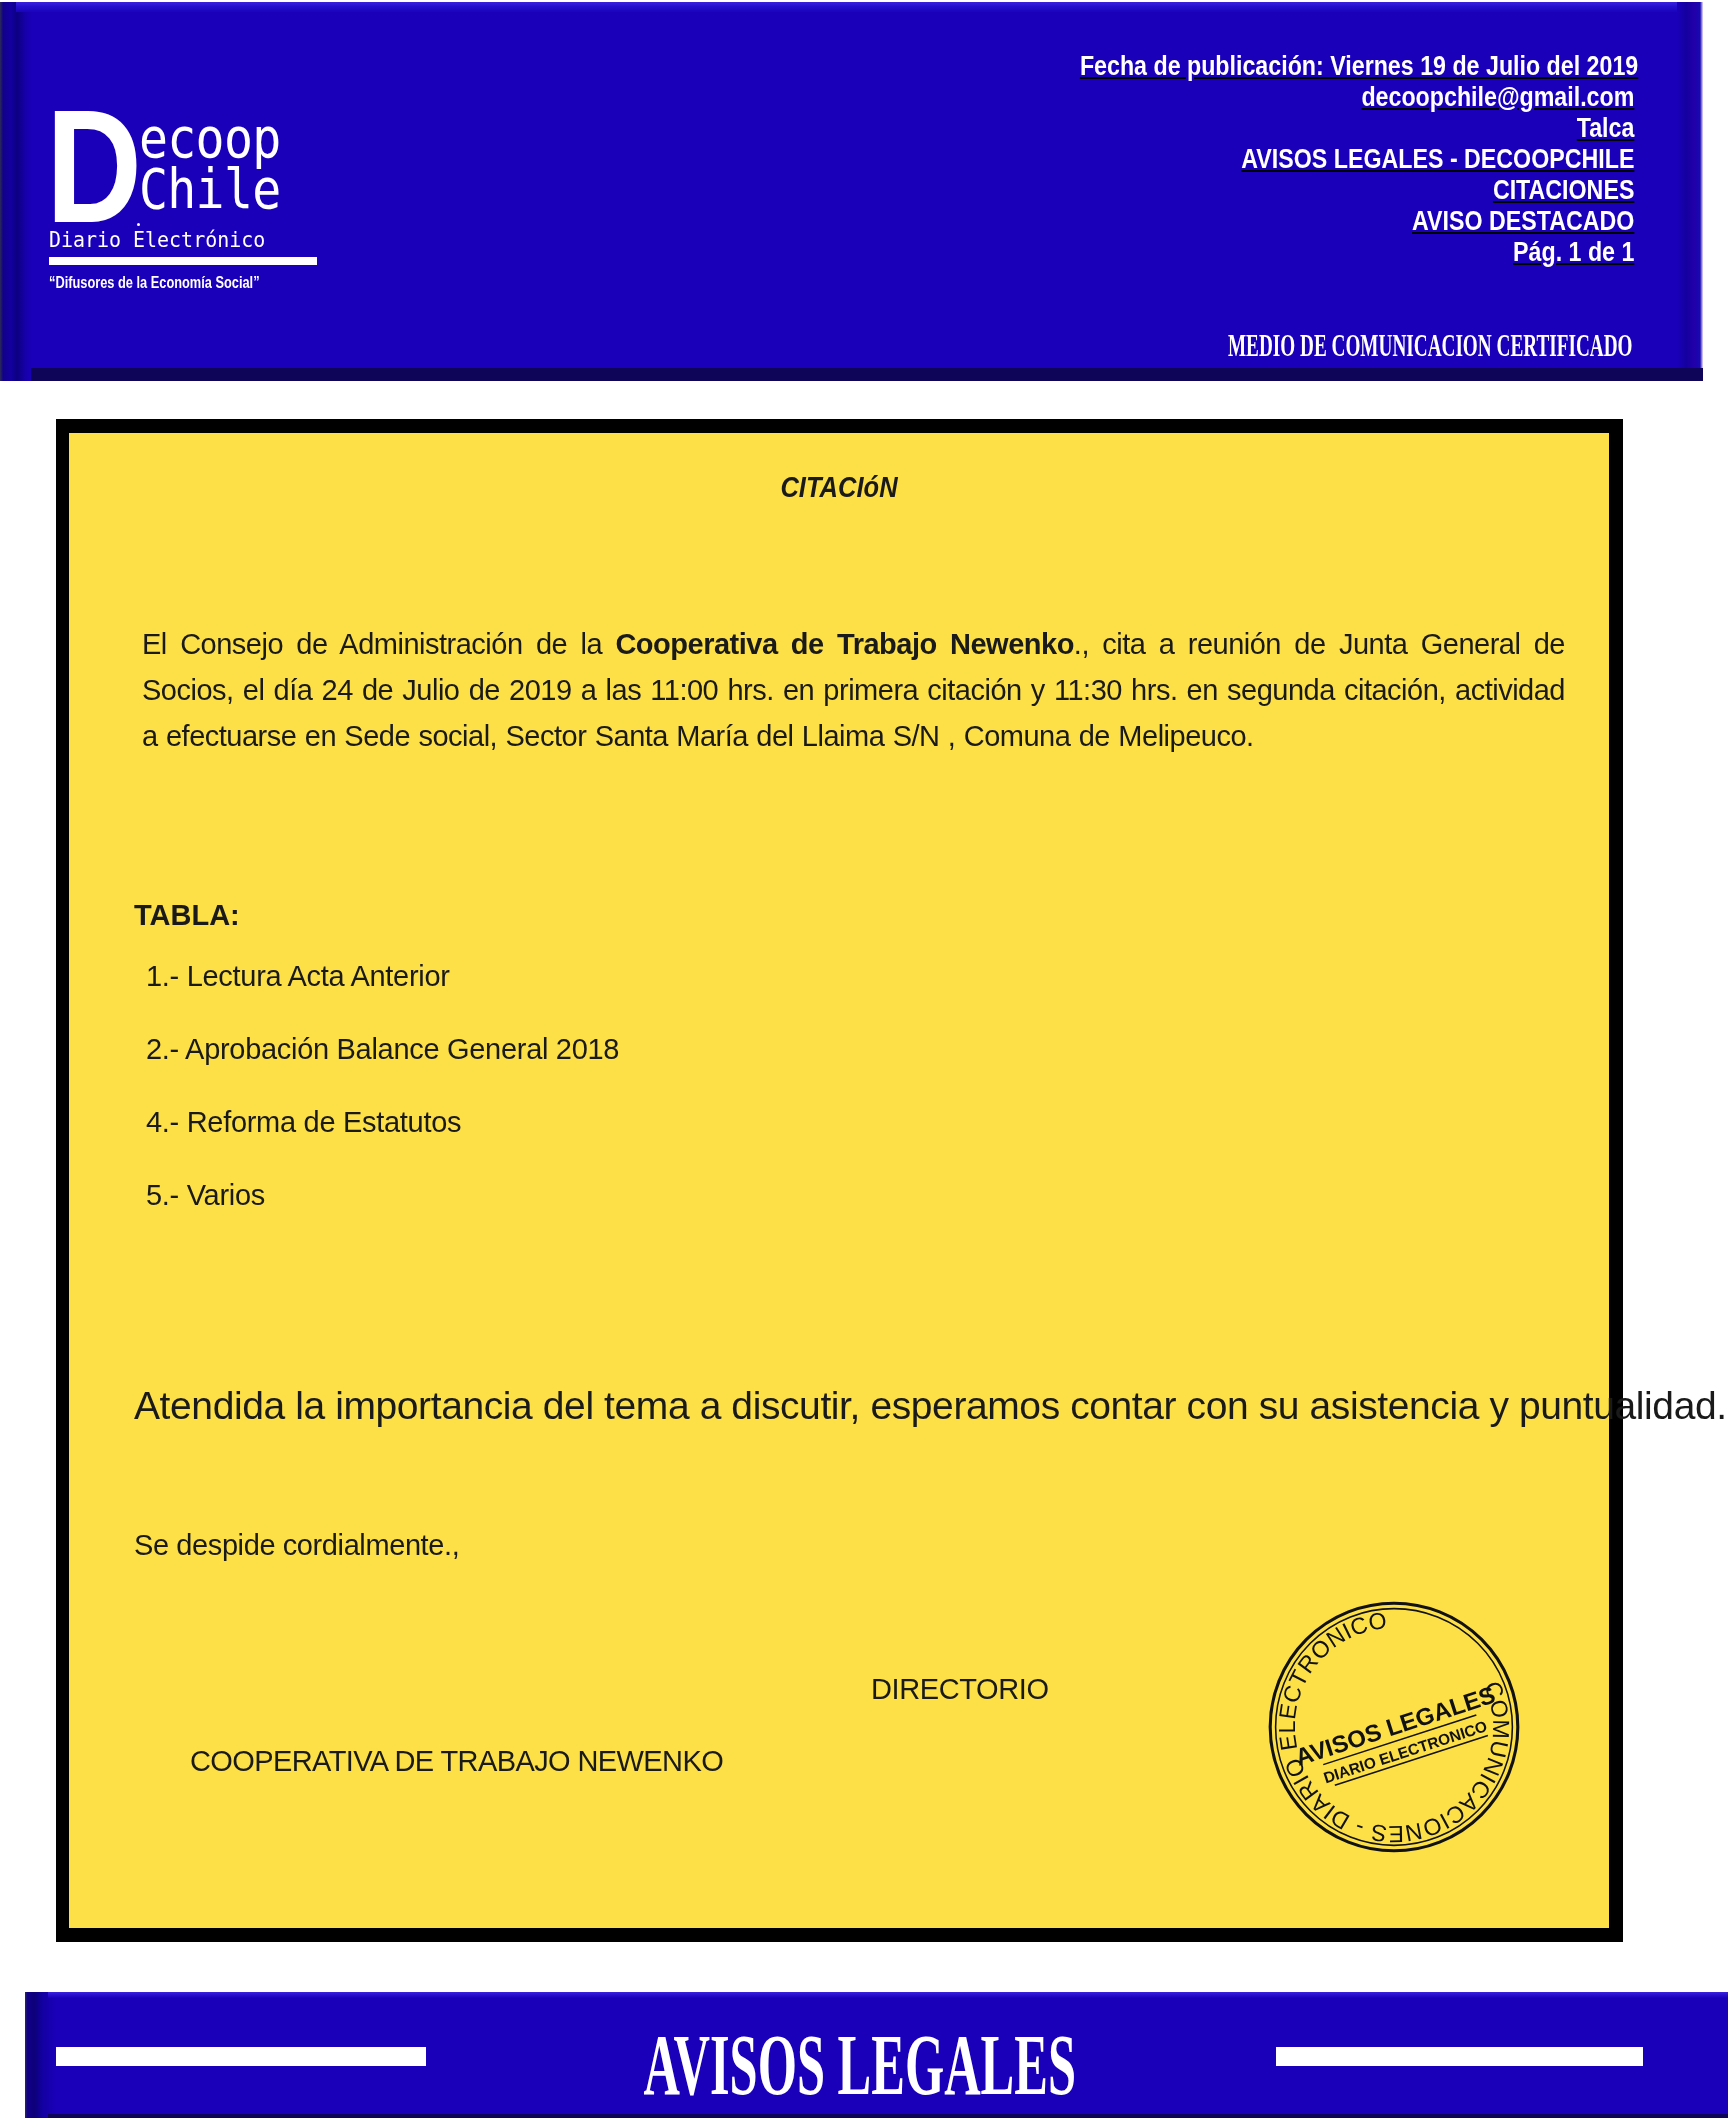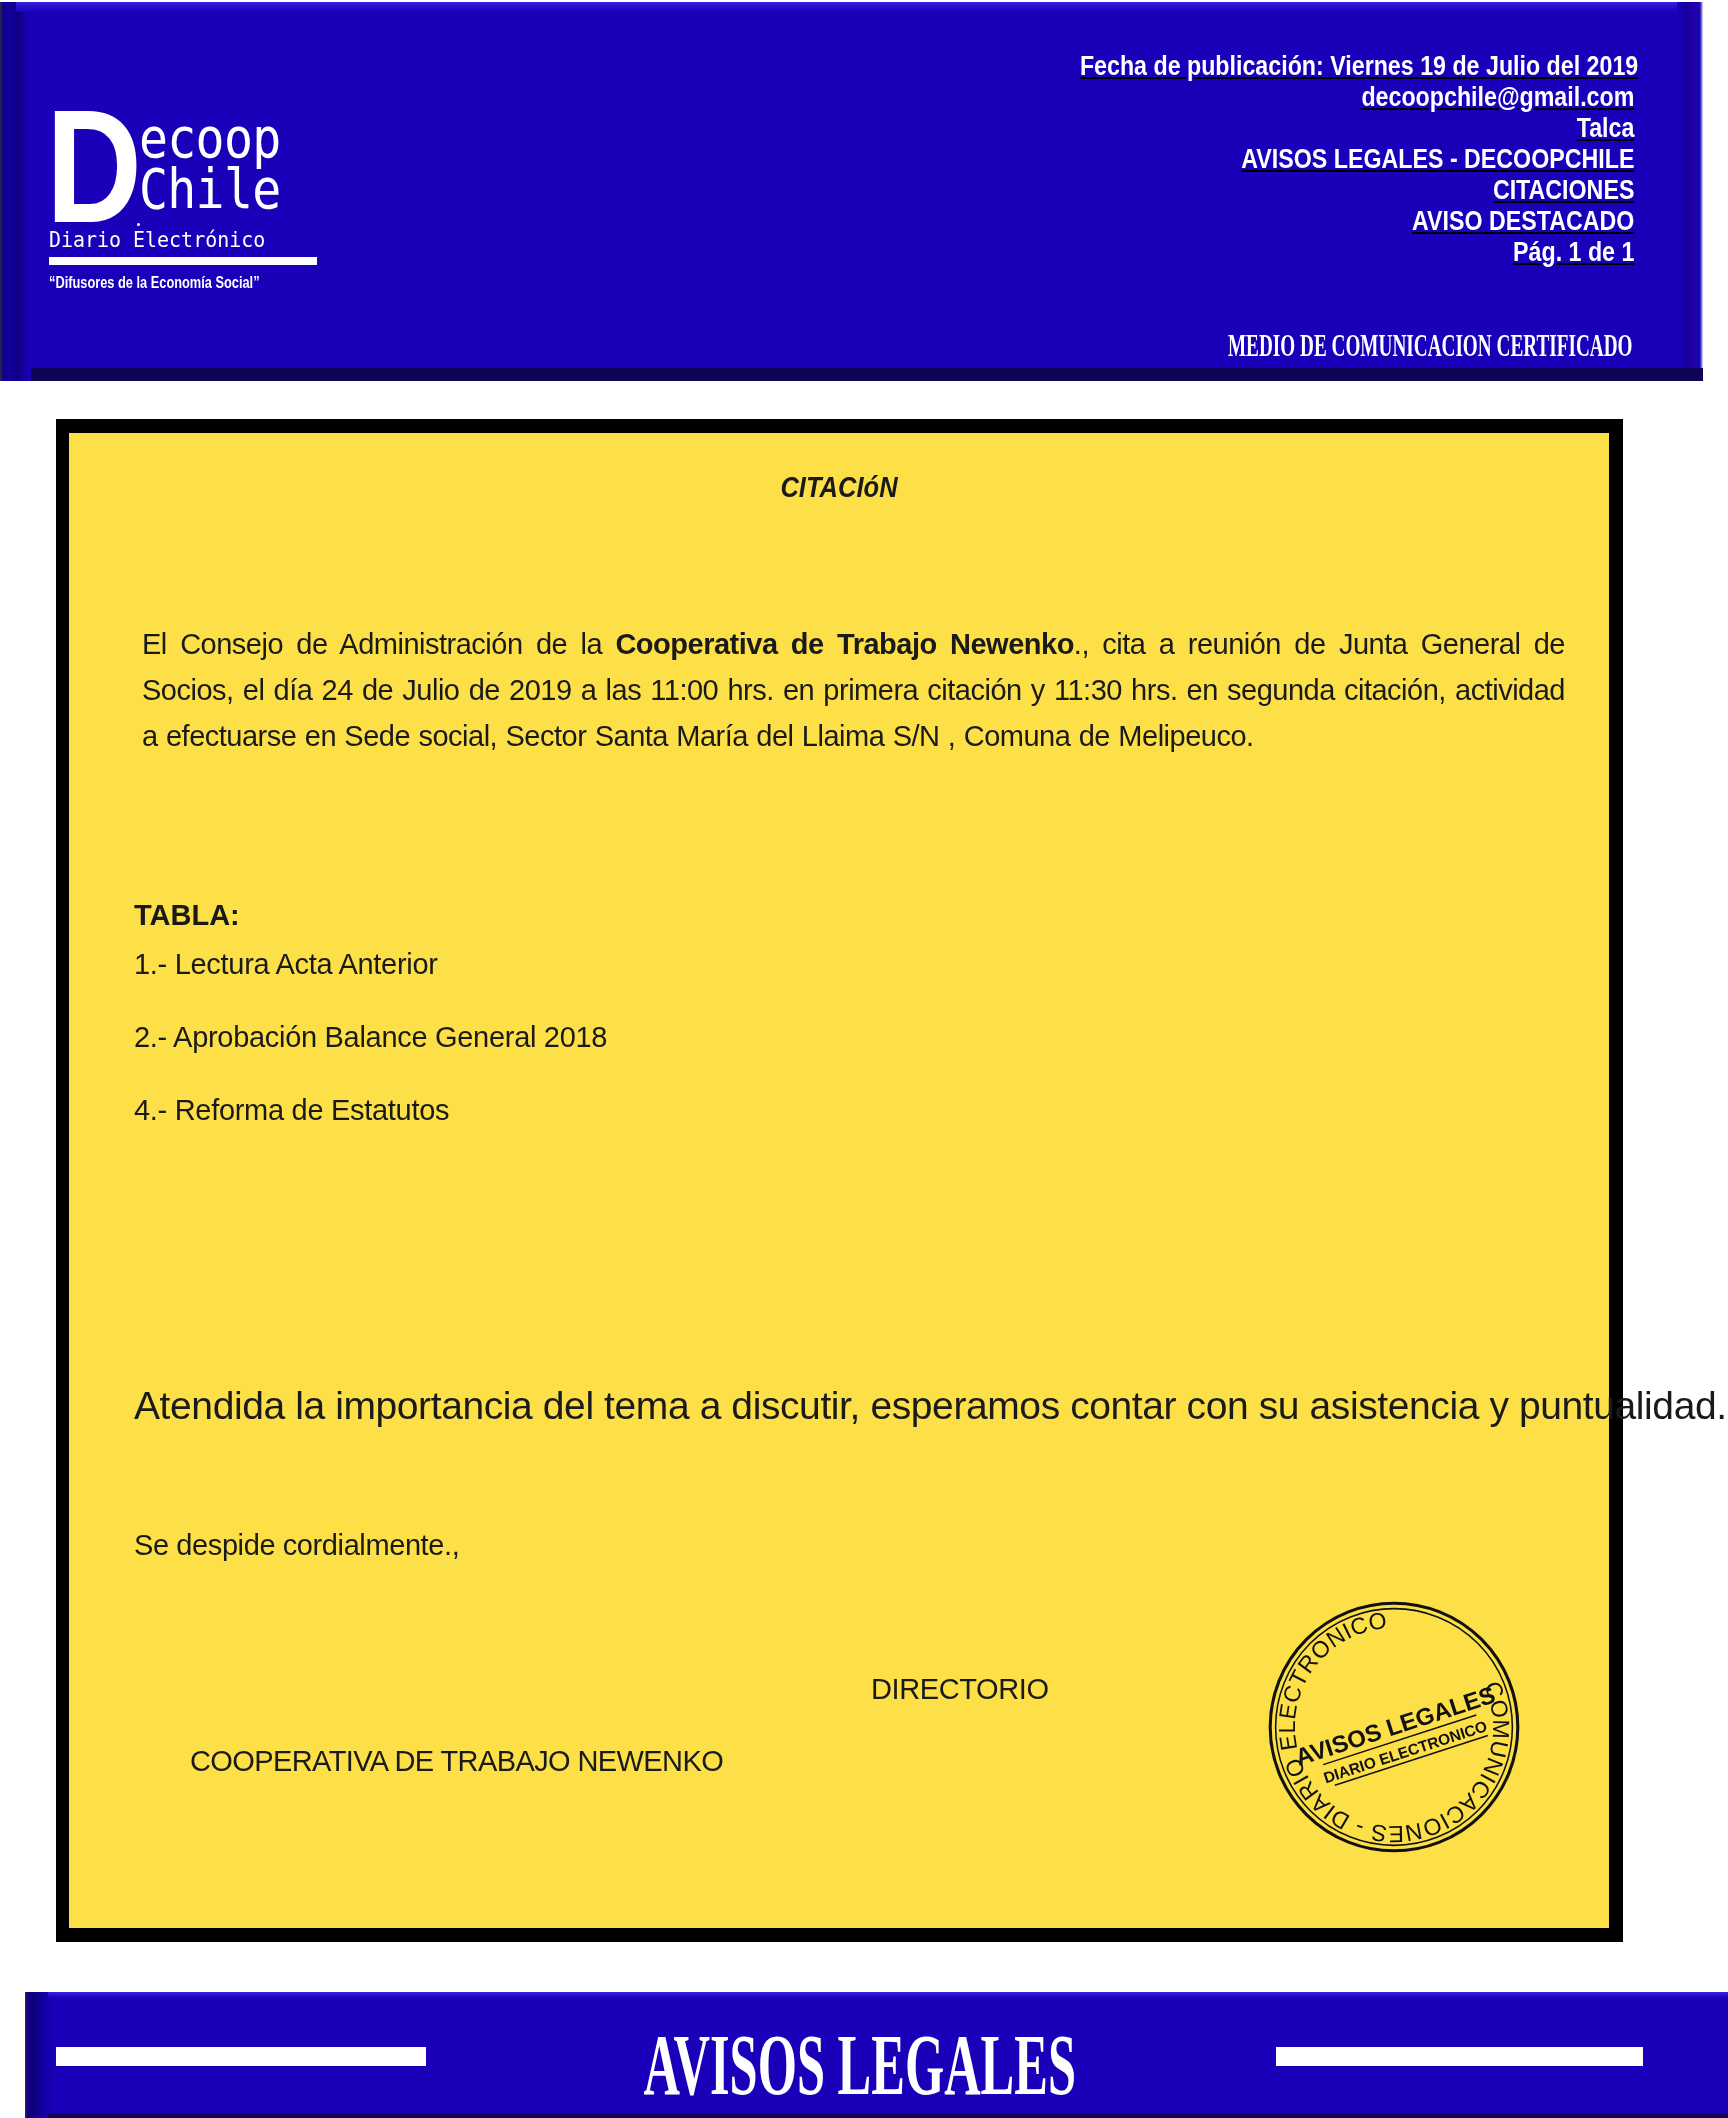--- a/index.html
+++ b/index.html
@@ -91,21 +91,21 @@
   }
   .intro {
     position: absolute; left: 65px; width: 1423px; top: 180px;
     font-size: 29px; line-height: 46px; text-align: justify;
     letter-spacing: -0.5px; word-spacing: 0.8px;
   }
   .intro b { font-weight: bold; }
   .tabla-heading {
     position: absolute; left: 65px; top: 468px; font-size: 29px; font-weight: bold; line-height: 1;
   }
-  .agenda { position: absolute; left: 65px; top: 517px; margin: 0; padding: 0; list-style: none; }
+  .agenda { position: absolute; left: 65px; top: 517px; margin: 12px; padding: 0; list-style: none; }
   .agenda li {
     font-size: 29px; line-height: 1; height: 73px; letter-spacing: -0.3px; white-space: nowrap;
   }
   .closing {
     position: absolute; left: 65px; top: 953px; font-size: 39px; line-height: 1; letter-spacing: -0.4px; white-space: nowrap;
   }
   .farewell {
     position: absolute; left: 65px; top: 1098px; font-size: 29px; line-height: 1; letter-spacing: -0.4px; white-space: nowrap;
   }
   .sig-directorio {
@@ -178,20 +178,21 @@
   <div class="doc-text doc-title">CITACIóN</div>
 
   <p class="doc-text intro" style="margin:8px;"><span>El Consejo de Administración de la </span><b>Cooperativa de Trabajo Newenko</b><span>., cita a reunión de  Junta General de Socios, el día 24 de Julio de 2019 a las 11:00 hrs. en primera citación y 11:30 hrs. en segunda citación, actividad a efectuarse en Sede social, Sector Santa María del Llaima  S/N  ,  Comuna de Melipeuco.</span></p>
 
   <div class="doc-text tabla-heading">TABLA:</div>
 
   <ul class="doc-text agenda">
     <li>1.- Lectura Acta Anterior</li>
     <li>2.- Aprobación Balance General 2018</li>
     <li>4.- Reforma de Estatutos</li>
+    <li>5.-  Varios</li>
   </ul>
 
   <div class="doc-text closing">Atendida la importancia del tema a discutir, esperamos contar con su asistencia y puntualidad.</div>
   <div class="doc-text farewell">Se despide cordialmente.,</div>
   <div class="doc-text sig-directorio">DIRECTORIO</div>
   <div class="doc-text sig-coop">COOPERATIVA DE TRABAJO NEWENKO</div>
 
   <svg class="stamp" viewBox="0 0 336 336" xmlns="http://www.w3.org/2000/svg">
     <defs>
       <path id="ringPath" d="M 168,168 m -128,0 a 128,128 0 1,1 256,0 a 128,128 0 1,1 -256,0"></path>

